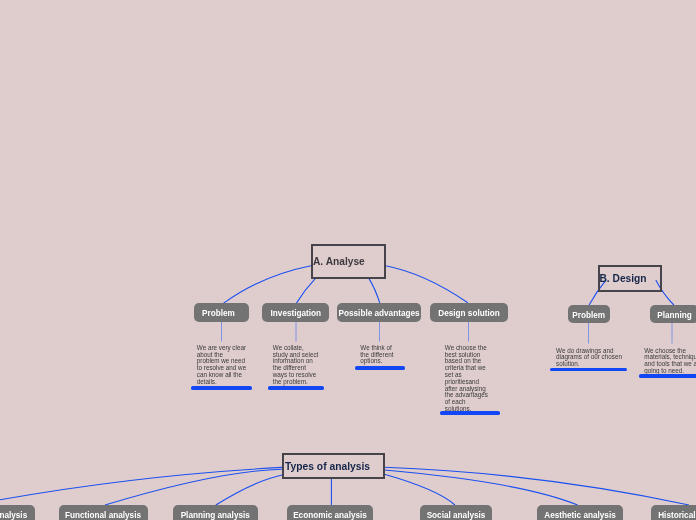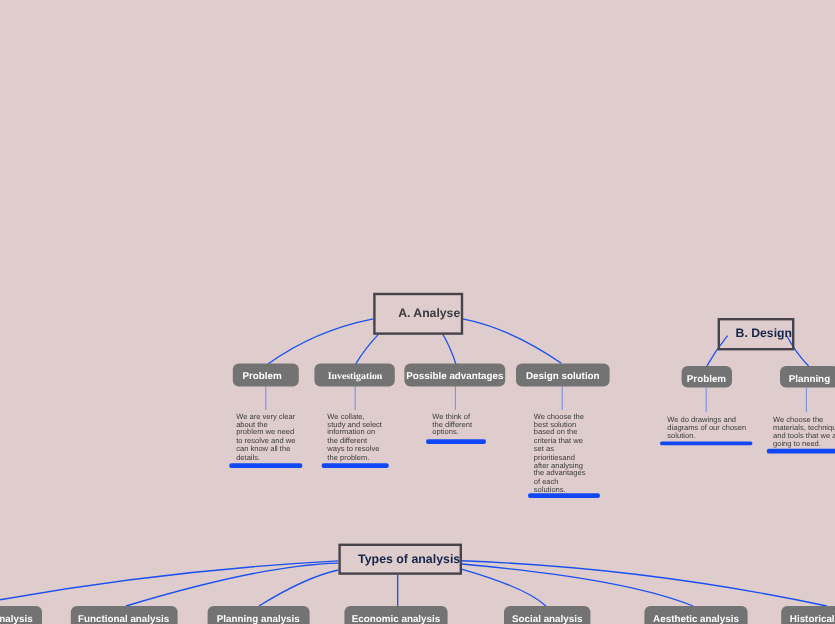--- a/index.html
+++ b/index.html
@@ -2,21 +2,21 @@
 <html><head>
 <meta charset="utf-8">
 <style>
   html,body{margin:0;padding:0;}
   body{width:696px;height:520px;overflow:hidden;background:#dfcdcd;
        font-family:"Liberation Sans",sans-serif;
        -webkit-font-smoothing:antialiased;text-rendering:optimizeLegibility;}
   #stage{position:relative;width:696px;height:520px;overflow:hidden;}
   svg.edges{position:absolute;left:0;top:0;width:696px;height:520px;}
   .root-node{position:absolute;box-sizing:border-box;border:2px solid #46434b;background:transparent;
-      display:flex;align-items:center;justify-content:flex-end;}
+      display:flex;align-items:center;justify-content:flex-start;}
   .root-label{font-weight:bold;white-space:nowrap;}
   .chip{position:absolute;box-sizing:border-box;background:#737373;border-radius:5px;
       display:flex;align-items:center;justify-content:center;}
   .chip-label{color:#fff;font-weight:bold;font-size:8.2px;white-space:nowrap;position:relative;top:1.0px;}
   .note{position:absolute;color:#3a3a3a;font-size:6.3px;line-height:6.82px;}
   .bar{position:absolute;background:#1247f5;height:3.7px;border-radius:1.85px;}
 </style>
 </head>
 <body>
 
@@ -61,21 +61,21 @@
     <span class="root-label" style="color:#15264a;font-size:10.2px">B. Design</span>
   </div>
 
   <div class="root-node" style="left:282px;top:453px;width:102.5px;height:26px;">
     <span class="root-label" style="color:#15264a;font-size:10.3px;position:relative;left:1px;">Types of analysis</span>
   </div>
 
   <div class="chip" style="left:193.9px;top:303.1px;width:55.1px;height:19.1px;padding-right:6px;">
     <span class="chip-label">Problem</span>
   </div>
-  <div class="chip" style="left:262.4px;top:303.1px;width:66.9px;height:19.1px;font-family:Liberation Serif, serif;">
+  <div class="chip" style="left:262.4px;top:303.1px;width:66.9px;height:19.1px;">
     <span class="chip-label">Investigation</span>
   </div>
   <div class="chip" style="left:336.8px;top:303.1px;width:84.5px;height:19.1px;">
     <span class="chip-label">Possible advantages</span>
   </div>
   <div class="chip" style="left:430.2px;top:303.1px;width:77.6px;height:19.1px;">
     <span class="chip-label">Design solution</span>
   </div>
 
   <div class="note" style="left:196.8px;top:344.8px;width:50px;">We are very clear about the problem we need to resolve and we can know all the details.</div>

